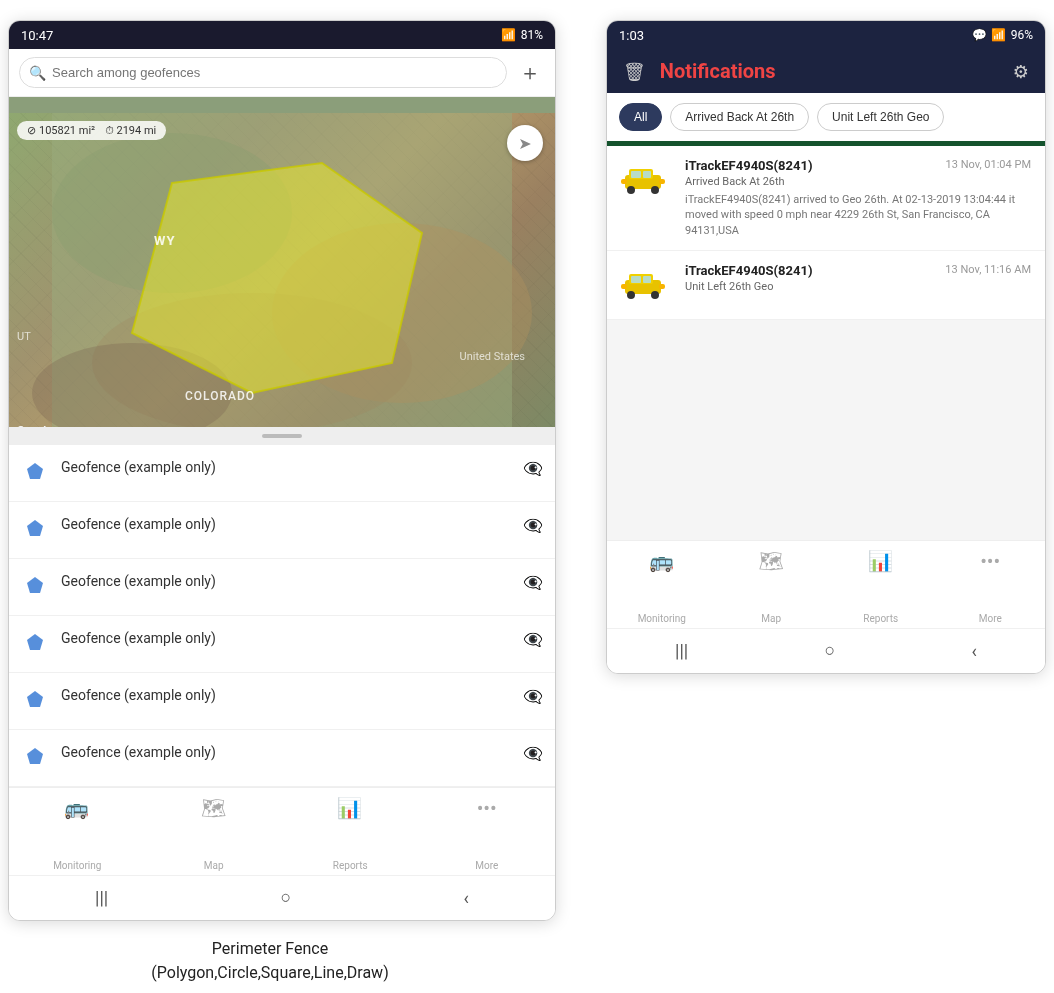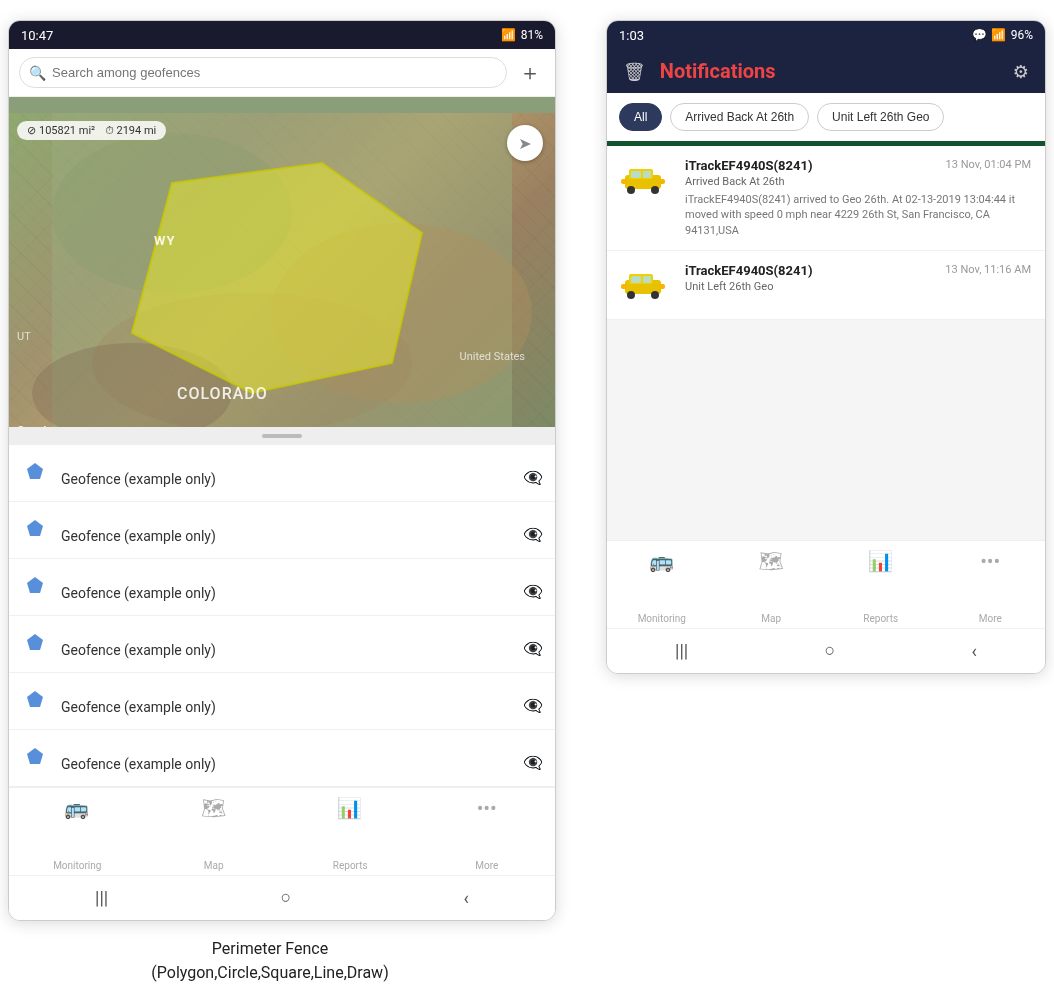--- a/index.html
+++ b/index.html
@@ -115,23 +115,23 @@
       top: 120px;
       left: 145px;
       color: rgba(255,255,255,0.85);
       font-size: 13px;
       font-weight: bold;
       letter-spacing: 1px;
     }
     .map-label-colorado {
       position: absolute;
       bottom: 40px;
-      left: 168px;
+      left: 176px;
       color: rgba(255,255,255,0.85);
-      font-size: 16px;
+      font-size: 12px;
       font-weight: 500;
       letter-spacing: 1px;
     }
     .map-label-us {
       position: absolute;
       bottom: 80px;
       right: 30px;
       color: rgba(255,255,255,0.7);
       font-size: 11px;
     }
@@ -192,21 +192,21 @@
       background: #bbb;
       border-radius: 2px;
     }
 
     
     .geo-list {
       background: #fff;
     }
     .geo-list-item {
       display: flex;
-      align-items: flex-end;
+      align-items: flex-start;
       padding: 14px 12px;
       border-bottom: 1px solid #f0f0f0;
       gap: 12px;
     }
     .geo-icon {
       width: 28px;
       height: 28px;
       display: flex;
       align-items: center;
       justify-content: center;

